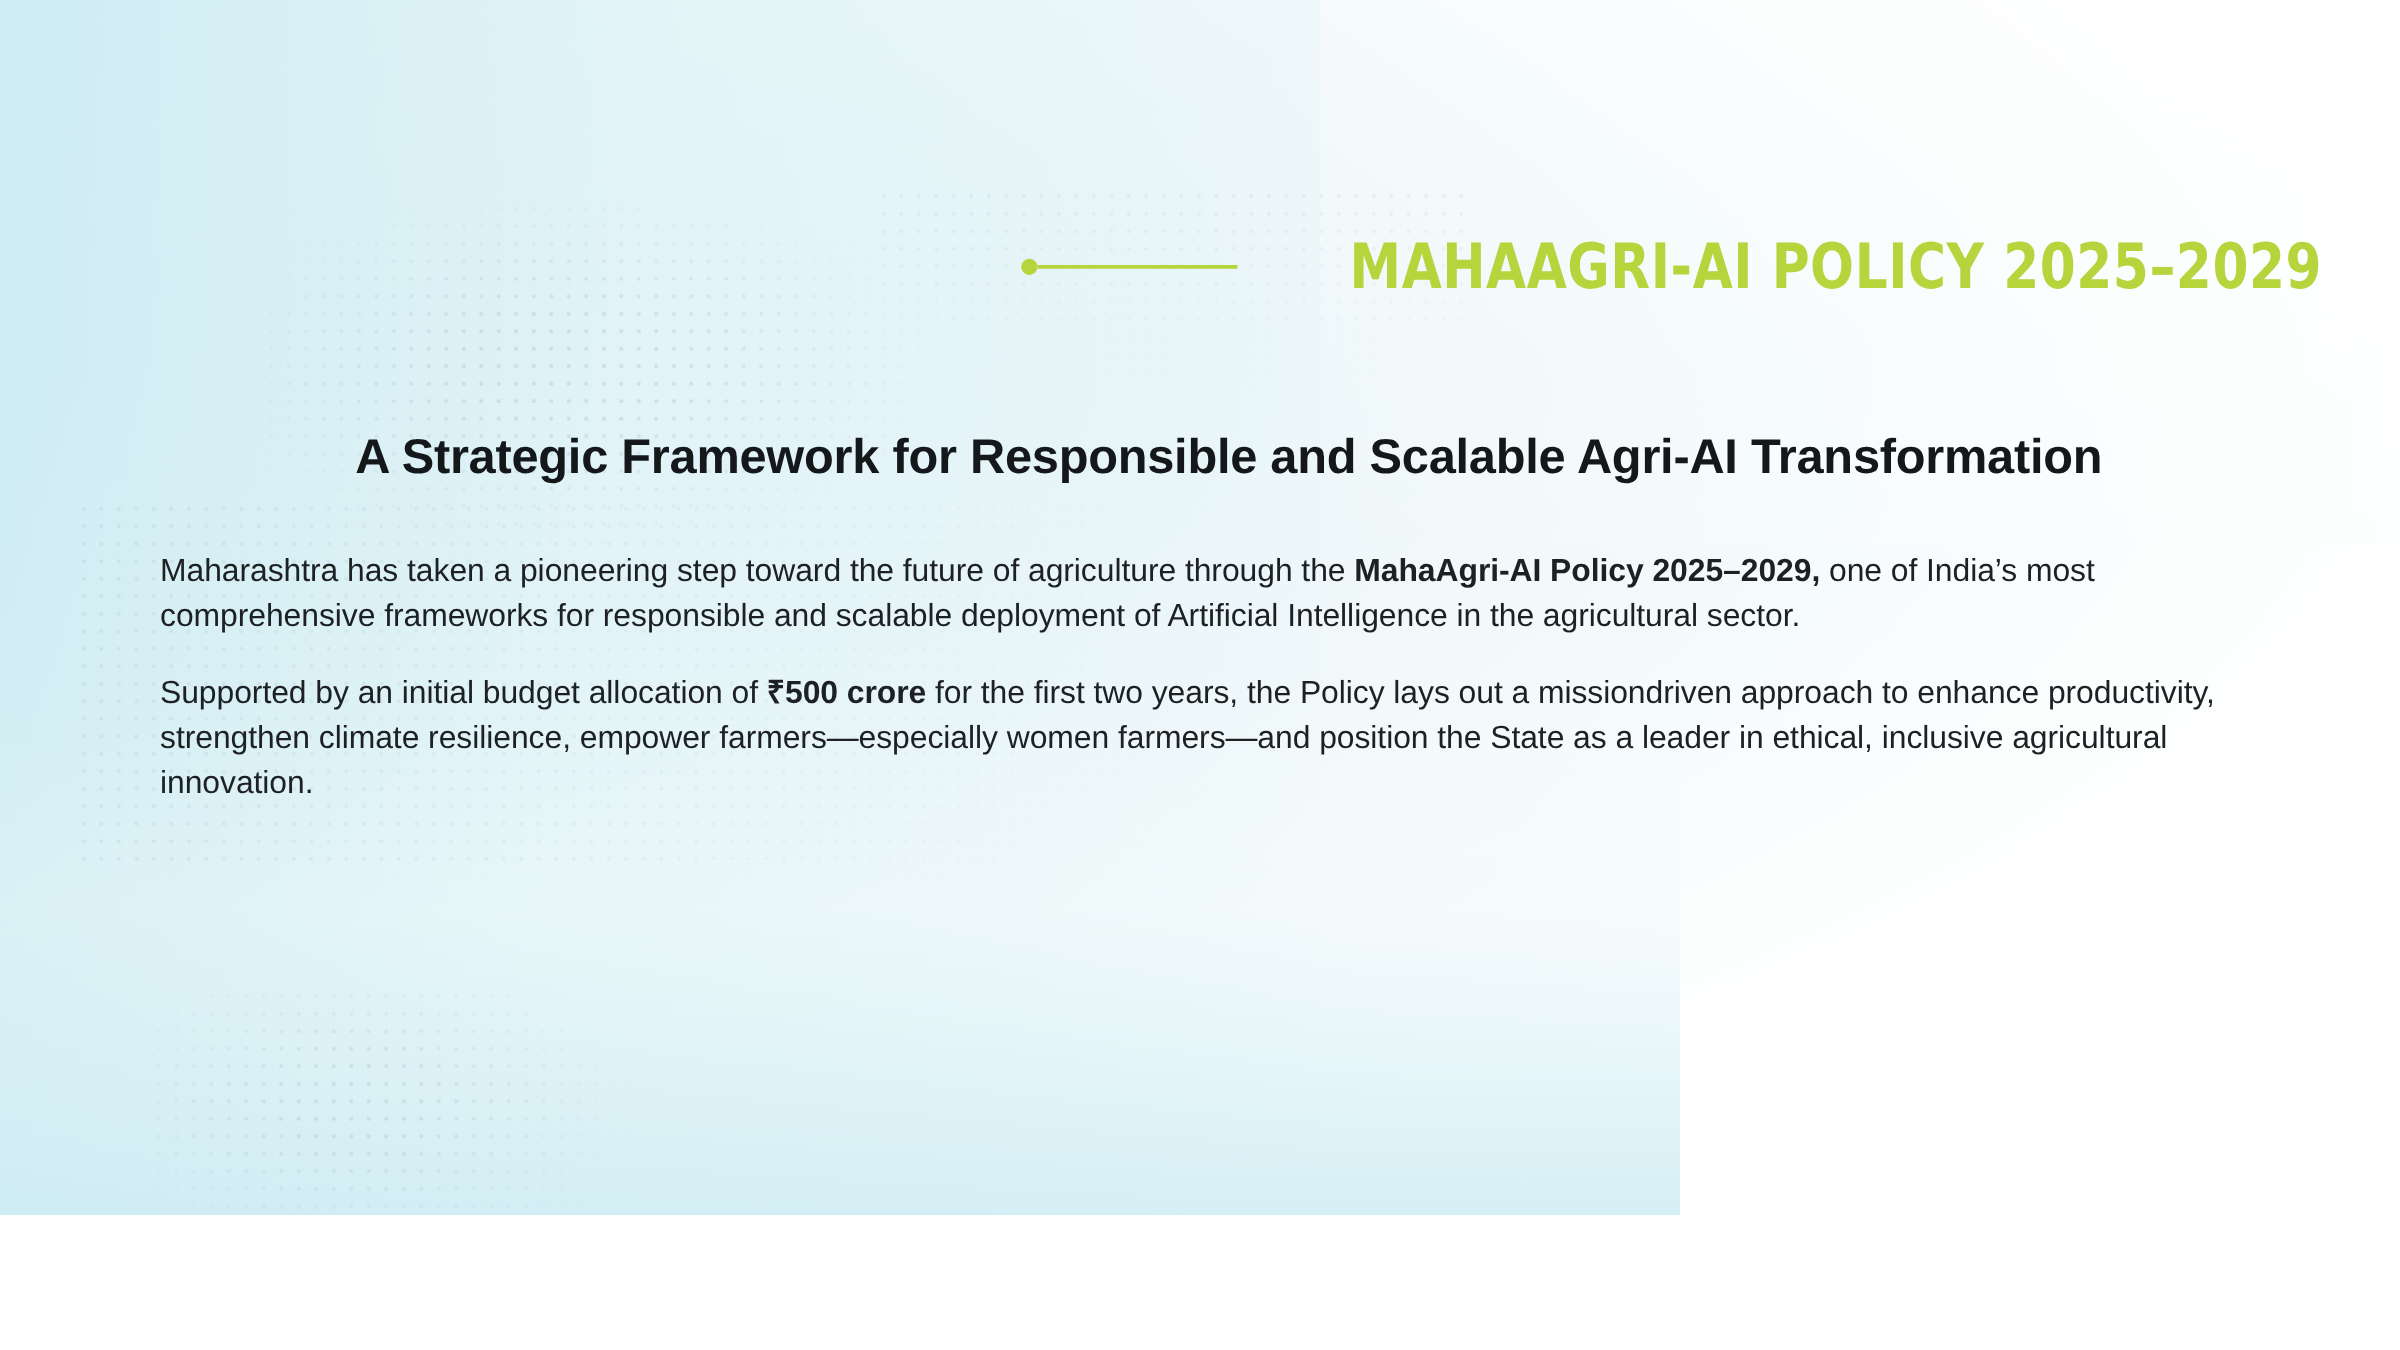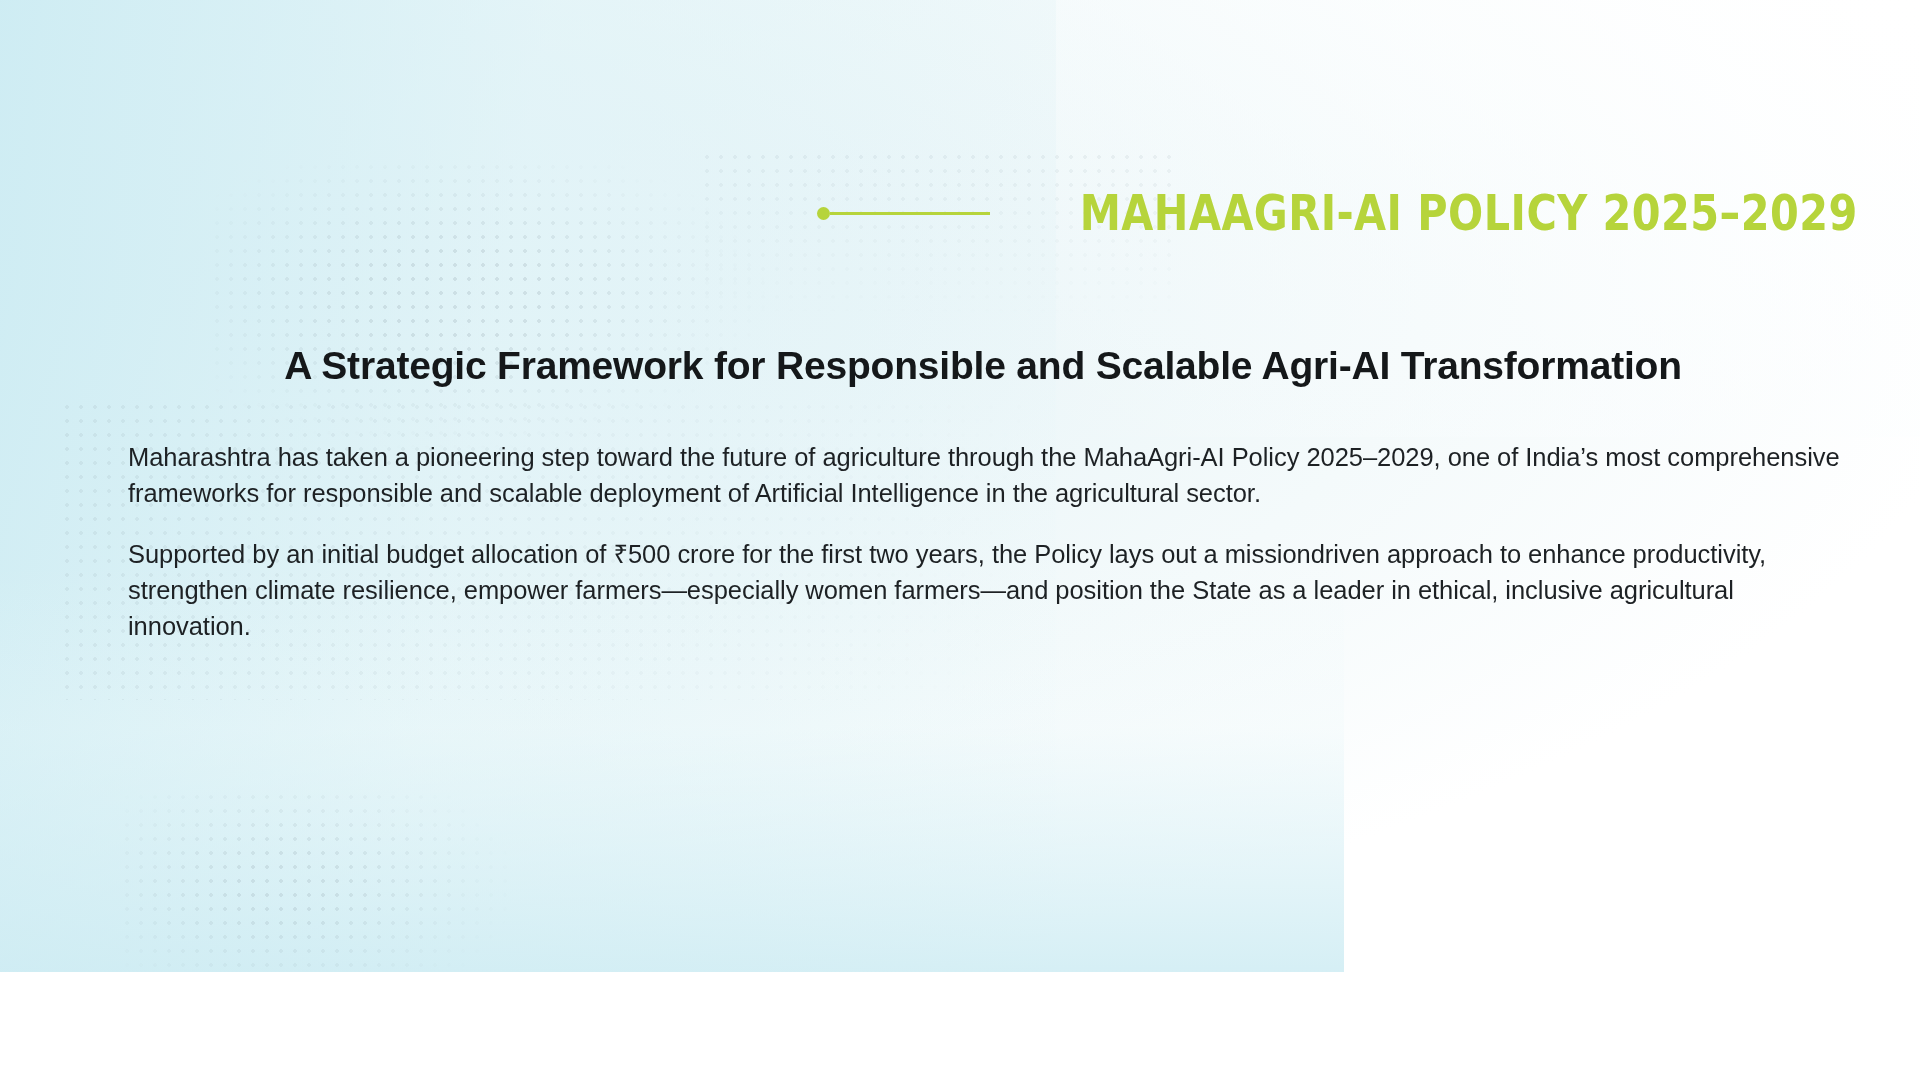--- a/index.html
+++ b/index.html
@@ -142,21 +142,21 @@
     width: 1720px;
   }
   .para {
     font-size: 25.5px;
     line-height: 1.40;
     color: #1d2124;
     margin: 0 0 26px 0;
     letter-spacing: -0.05px;
   }
   .para:last-child { margin-bottom: 0; }
-  .para b { font-weight: 400; }
+  .para b { font-weight: 700; }
 </style>
 </head>
 <body>
 
 <div class="slide">
 
   <div class="wash-left"></div>
   <div class="wash-bottom"></div>
   <div class="wash-topright"></div>
 

